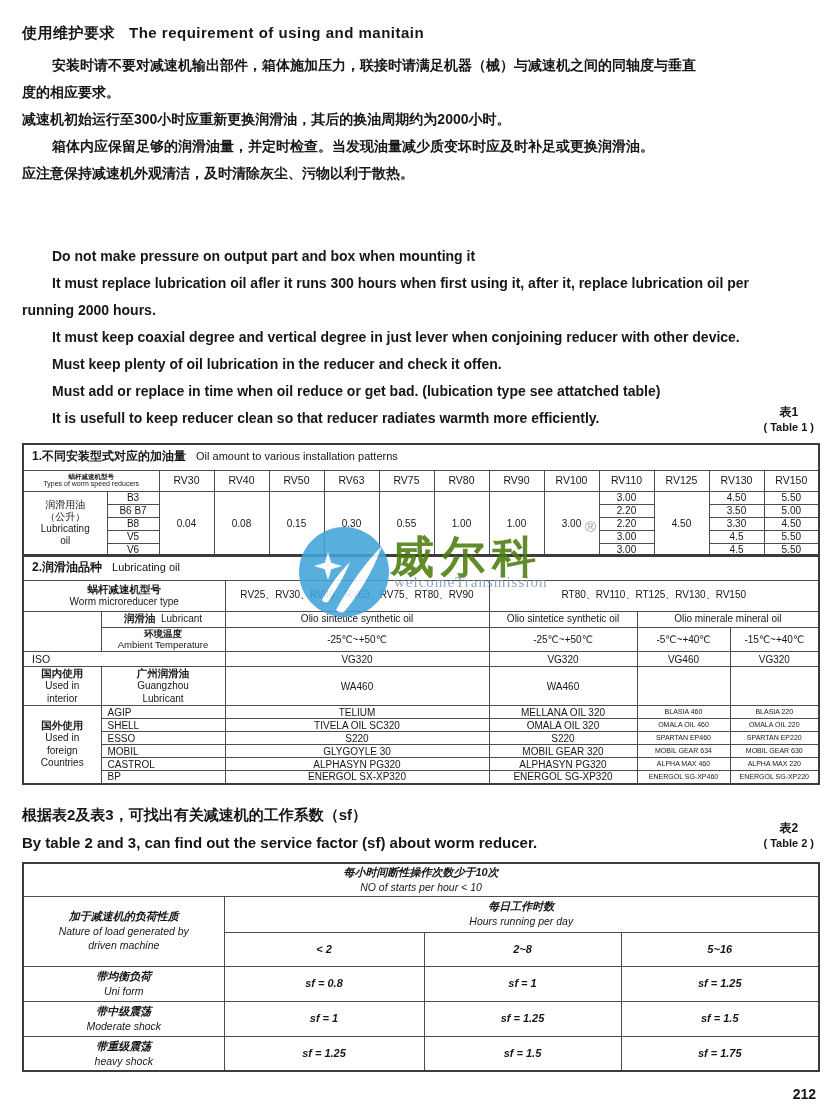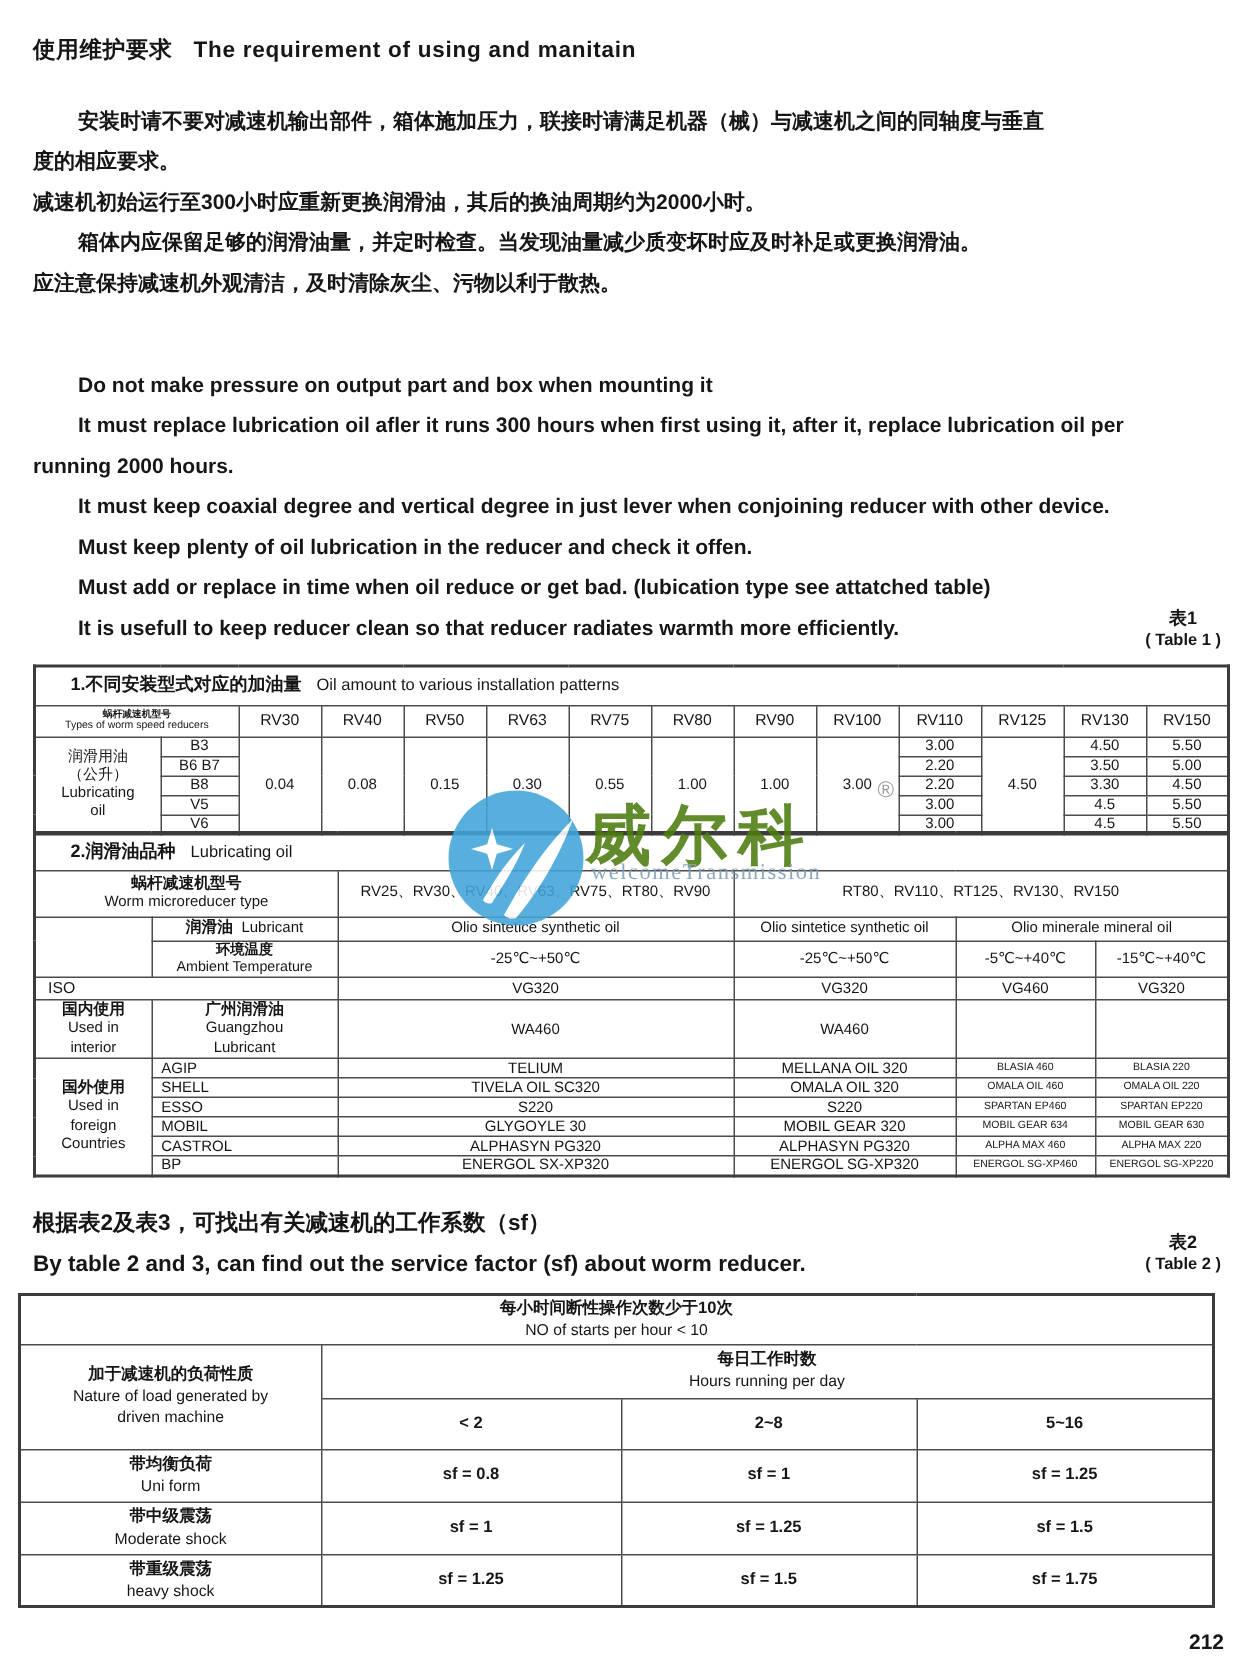--- a/index.html
+++ b/index.html
@@ -9,48 +9,48 @@
     background:#ffffff;
     font-family:"Liberation Sans","DejaVu Sans",sans-serif;
     color:#161616;
     overflow:hidden;
   }
   .abs { position:absolute; }
 
   
   .doc-title { left:22px; top:24px; font-size:15px; font-weight:700; letter-spacing:.5px; }
   .doc-title .en { margin-left:14px; }
-  .zh-block { left:22px; top:67px; width:796px; }
+  .zh-block { left:22px; top:52px; width:796px; }
   .zh-block .ln { height:27px; line-height:27px; font-size:14px; font-weight:600; white-space:nowrap; }
   .en-block { left:22px; top:243px; width:796px; }
   .en-block .ln { height:27px; line-height:27px; font-size:14px; font-weight:600; white-space:nowrap; }
   .ind { text-indent:30px; }
 
   .tbl-tag { text-align:center; font-weight:700; }
   .tbl-tag .l1 { font-size:12px; }
   .tbl-tag .l2 { font-size:11px; }
   .tag1 { right:26px; top:404px; }
   .tag2 { right:26px; top:820px; }
 
   .mid-zh { left:22px; top:806px; font-size:15px; font-weight:700; }
   .mid-en { left:22px; top:834px; font-size:15px; font-weight:700; }
 
   .pagenum { right:24px; top:1086px; font-size:14px; font-weight:700; }
 
   
   table { border-collapse:collapse; table-layout:fixed; width:796px; background:transparent; }
   td { border:1px solid #4c4c4c; text-align:center; vertical-align:middle; overflow:hidden; padding:0 1px; font-size:10px; line-height:1.15; }
   .t-outer { border:2px solid #3c3c3c; }
-  .title-cell { text-align:left; padding-left:23px; }
+  .title-cell { text-align:left; padding-left:8px; }
   .st-zh { font-weight:700; font-size:12px; }
   .st-en { font-weight:400; font-size:11px; margin-left:10px; }
 
   #table1 { left:22px; top:443px; }
   #table1b { left:22px; top:554px; }
-  #table2 { left:12px; top:862px; }
+  #table2 { left:22px; top:862px;font-style:italic; }
 
   .r-title { height:26px; }
   .r-head  { height:21px; }
   .r-data  { height:13px; }
   .corner { font-size:7px; line-height:1.1; }
   .corner .c-zh { font-weight:700; font-size:6.5px; letter-spacing:0; }
   .model-h { font-size:10.5px; }
   .oil-label { font-size:10px; line-height:1.2; }
   .val { font-size:10px; }
 

